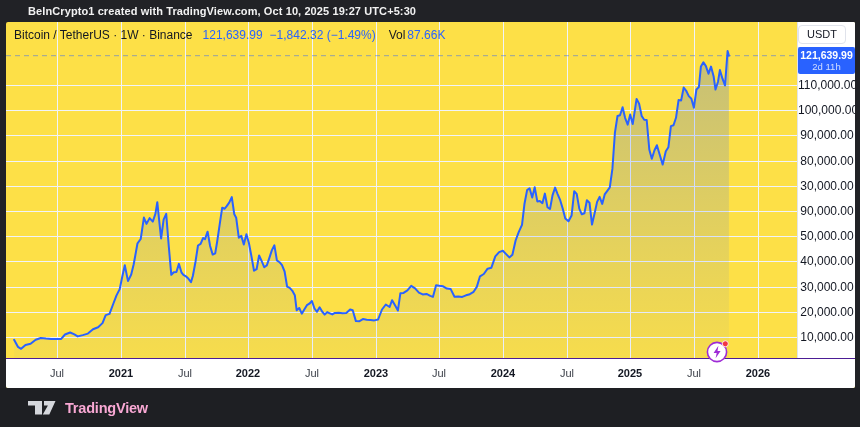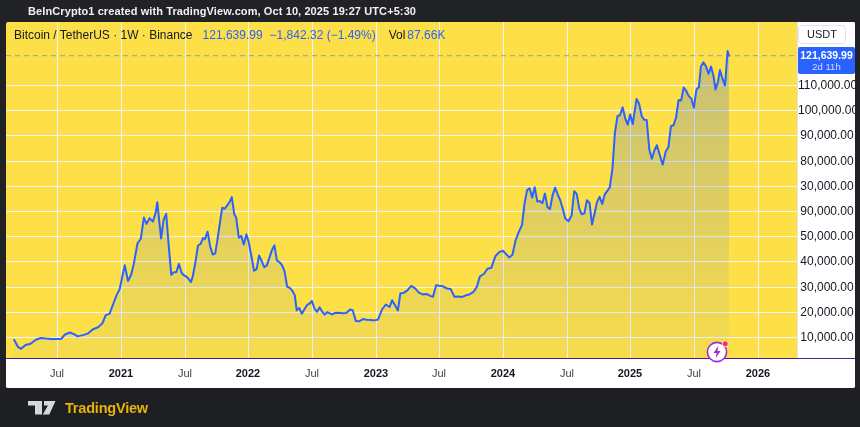--- a/index.html
+++ b/index.html
@@ -52,21 +52,21 @@
            font-size:11px; color:#3c4049; }
   .ttick.major { color:#131722; font-weight:700; }
 
   
   .alert-fab { position:absolute; width:24px; height:24px; z-index:7; cursor:pointer; }
 
   
   .footer { position:absolute; left:0; top:388px; width:860px; height:39px;
             background:#1e1f23; display:flex; align-items:center; padding-left:28px; }
   .tv-mark { margin-right:9px; display:block; }
-  .tv-name { color:#eab308; font-size:14.5px; font-weight:700; letter-spacing:-.2px; }
+  .tv-name { color:#f9a8d4; font-size:14.5px; font-weight:700; letter-spacing:-.2px; }
 </style>
 </head>
 <body>
 
 <div class="page">
 
   <div class="attribution">
     <span>BeInCrypto1 created with TradingView.com, Oct 10, 2025 19:27 UTC+5:30</span>
   </div>
 

